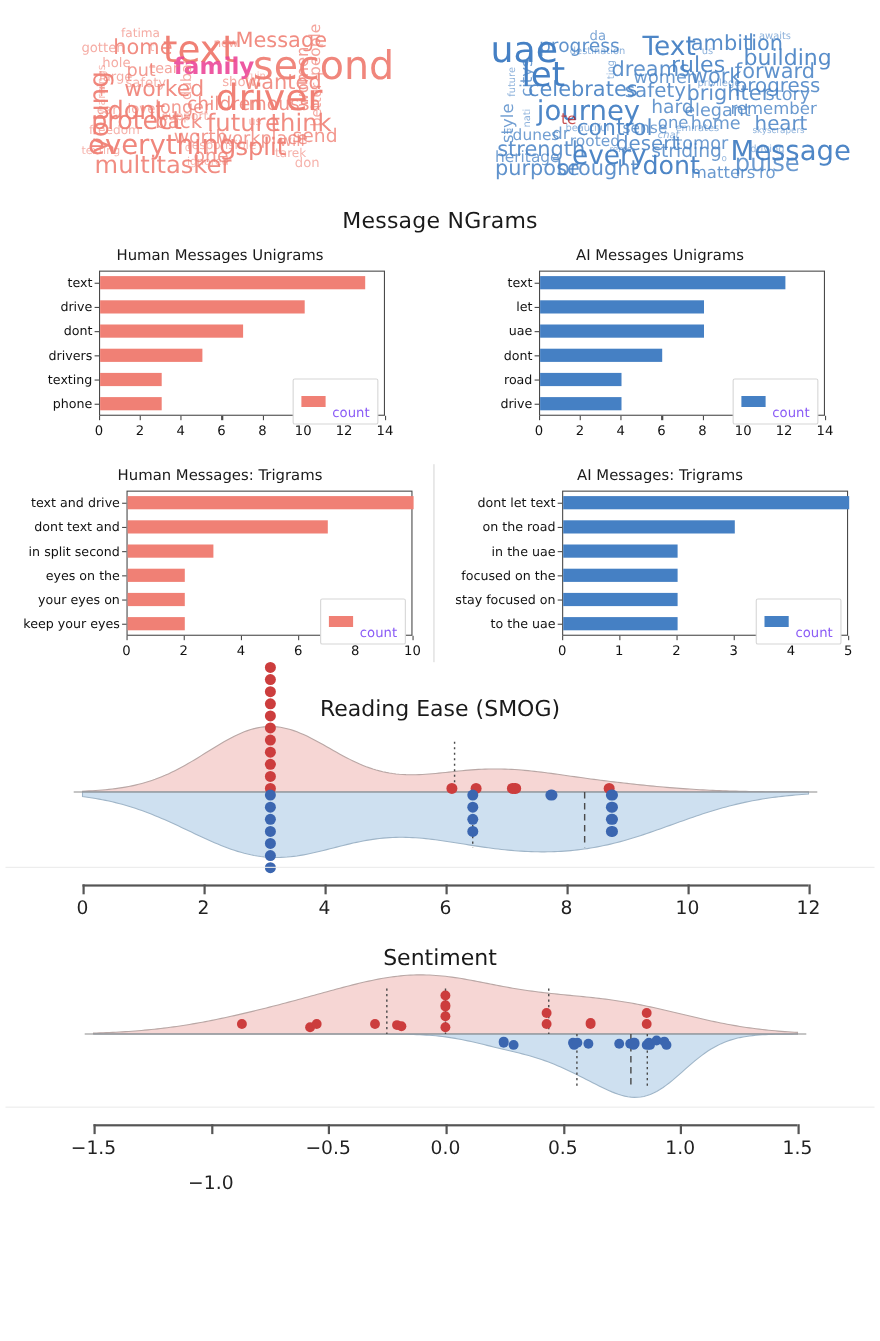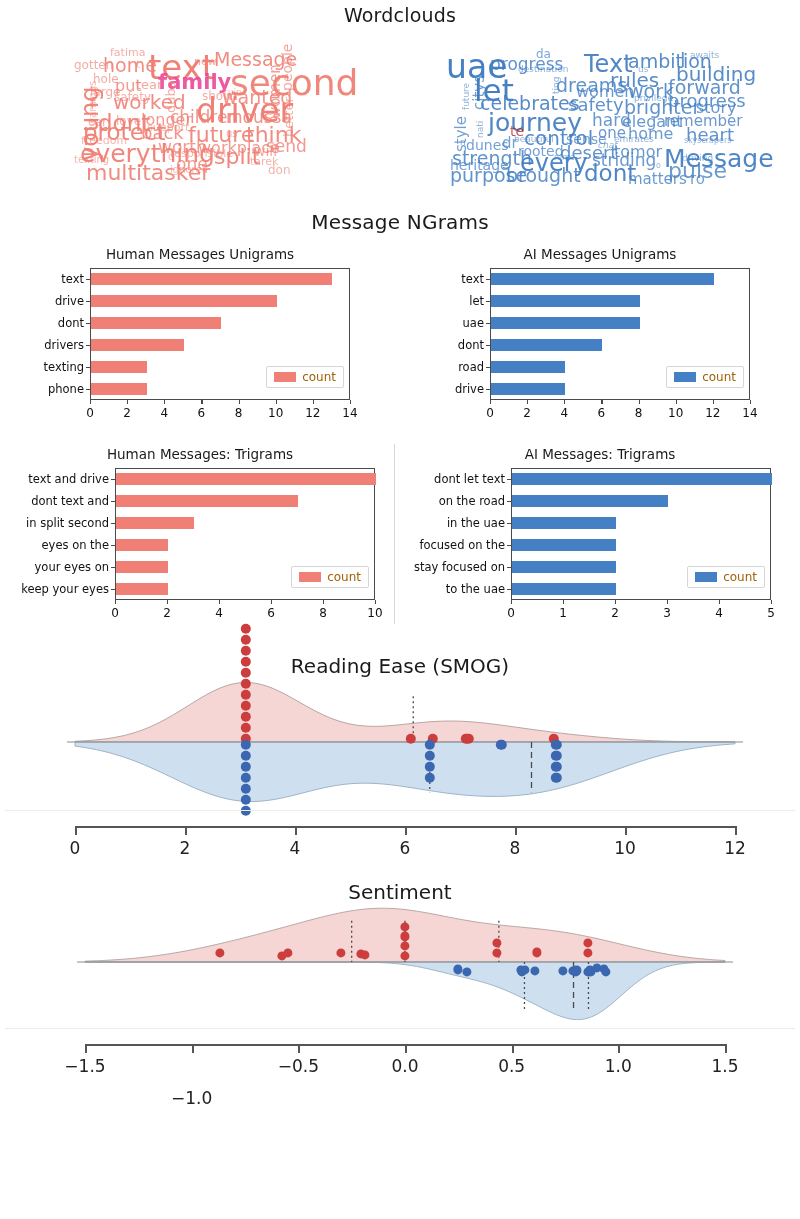--- a/index.html
+++ b/index.html
@@ -29,35 +29,34 @@
   .plot .frame{position:absolute;border:1.2px solid #4a4a4a;background:#fff;box-sizing:border-box;}
   .bar{position:absolute;}
   .ylab{position:absolute;font-size:11.5px;color:#111;text-align:right;
         transform:translateY(-50%);white-space:nowrap;}
   .ytick{position:absolute;height:1px;background:#4a4a4a;}
   .xtick{position:absolute;width:1.2px;background:#4a4a4a;}
   .xlab{position:absolute;font-size:12px;color:#111;transform:translateX(-50%);}
   .legend{position:absolute;border:1px solid #d6d6d6;background:#fff;border-radius:2px;
           display:flex;align-items:center;gap:6px;padding:3px 7px;}
   .legend .swatch{width:22px;height:10px;display:block;}
-  .legend .ltxt{font-size:12px;color:#a16207;}
+  .legend .ltxt{font-size:12px;color:#8b5cf6;margin-top:20px;}
   
   .violin-block{position:relative;}
   .vtitle{text-align:center;font-size:18px;color:#1a1a1a;margin:0 0 2px 0;}
   .vwrap{position:relative;margin:0 auto;}
   .axis-line{position:absolute;background:#555;}
   .axis-num{position:absolute;font-size:17px;color:#222;transform:translateX(-50%);}
   .dot{position:absolute;border-radius:50%;transform:translate(-50%,-50%);}
   .hairline{position:absolute;height:1px;background:#ececec;}
 </style>
 </head>
 <body>
 
 <div style="padding-top:4px;">
-  <div class="section-title">Wordclouds</div>
   <div class="wc-row" style="margin-top:8px;">
     <div class="wc" id="wc0">
         <span style="left: 130px; top: 16px; font-size: 34px; color: rgb(240, 128, 117); opacity: 1;">text</span>
         <span style="left: 178px; top: 60px; font-size: 33px; color: rgb(240, 128, 117); opacity: 1;">driver</span>
         <span style="left: 212px; top: 31px; font-size: 36px; color: rgb(240, 128, 117); opacity: 0.95;">second</span>
         <span style="left: 62px; top: 107px; font-size: 25px; color: rgb(240, 128, 117); opacity: 0.95;">everything</span>
         <span style="left: 196px; top: 112px; font-size: 22px; color: rgb(240, 128, 117); opacity: 0.95;">split</span>
         <span style="left: 65px; top: 87px; font-size: 23px; color: rgb(240, 128, 117); opacity: 0.95;">protect</span>
         <span style="left: 68px; top: 128px; font-size: 22px; color: rgb(240, 128, 117); opacity: 0.9;">multitasker</span>
         <span style="left: 95px; top: 58px; font-size: 20px; color: rgb(240, 128, 117); opacity: 0.9;">worked</span>

